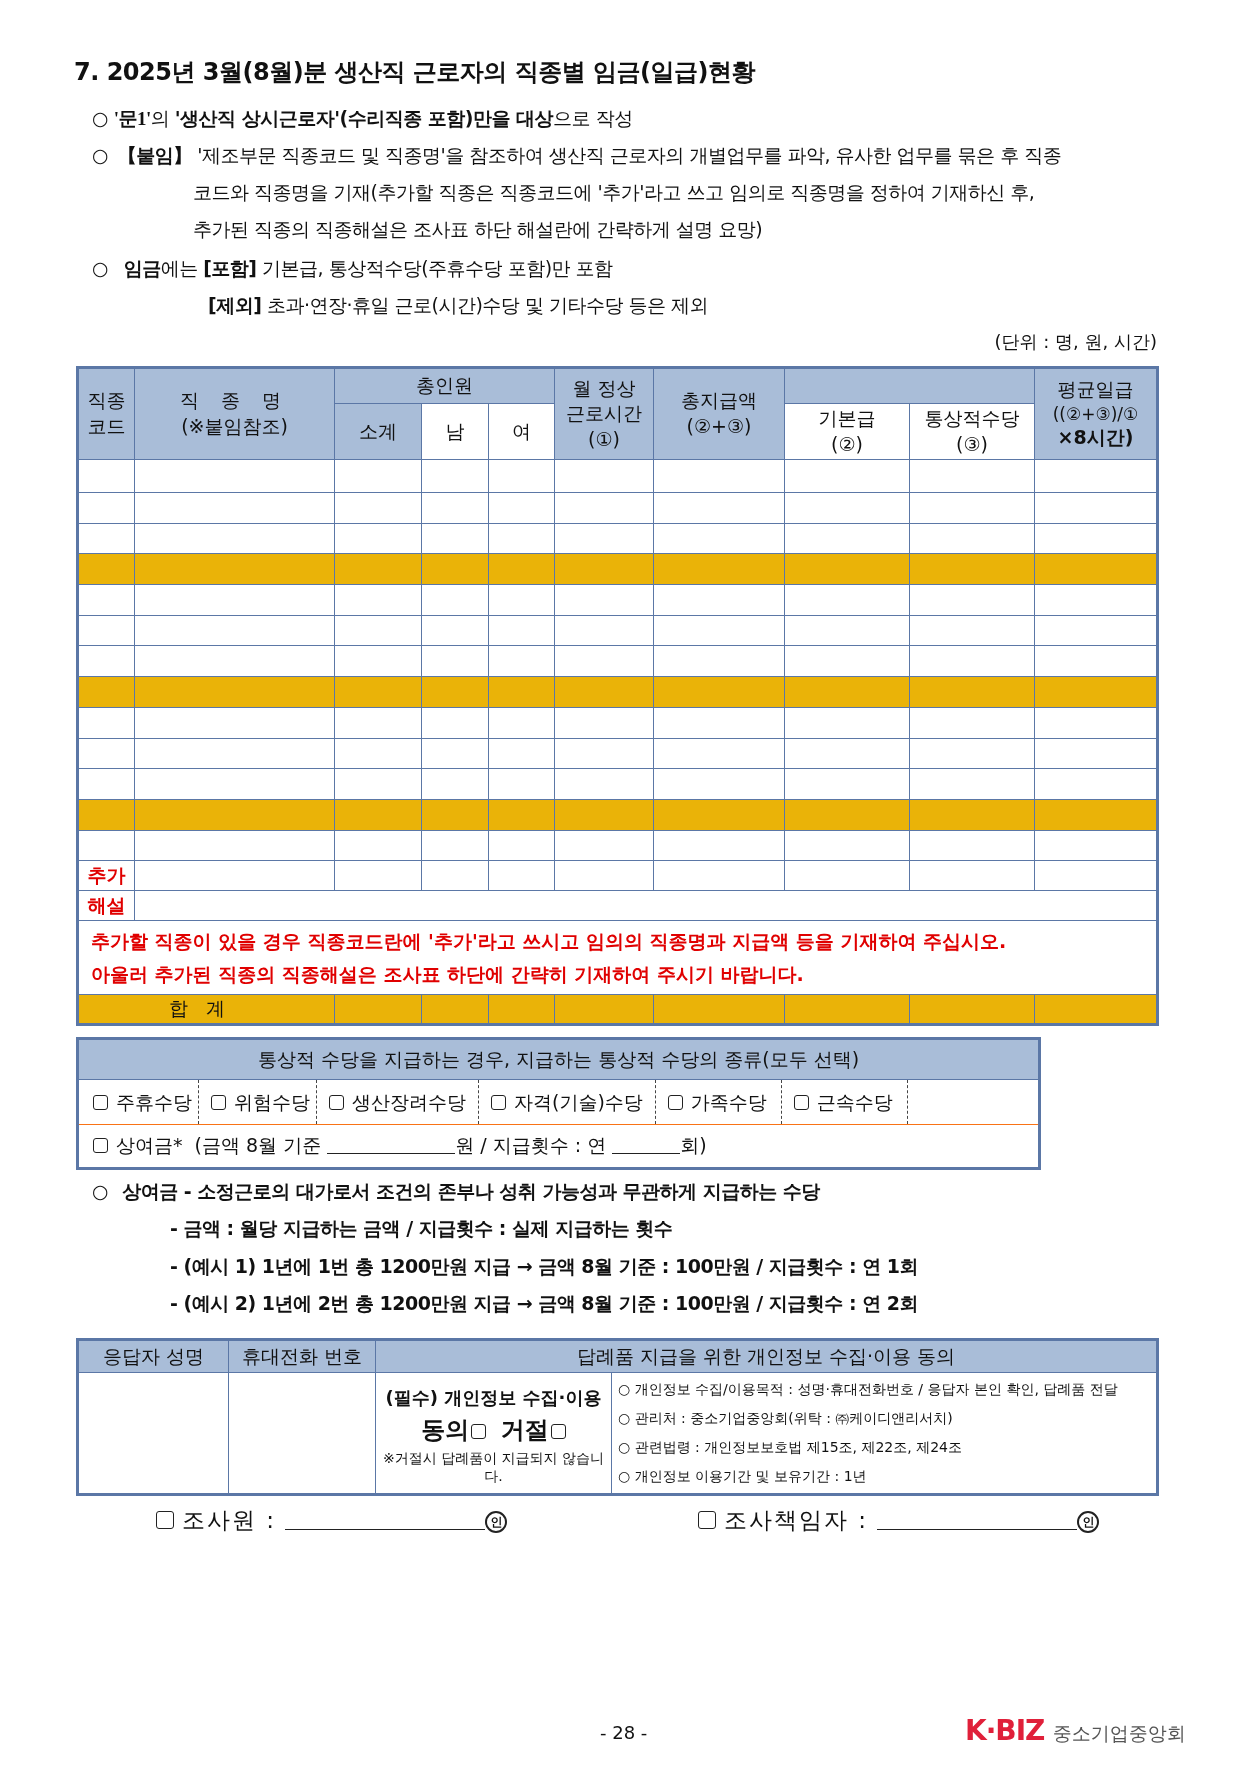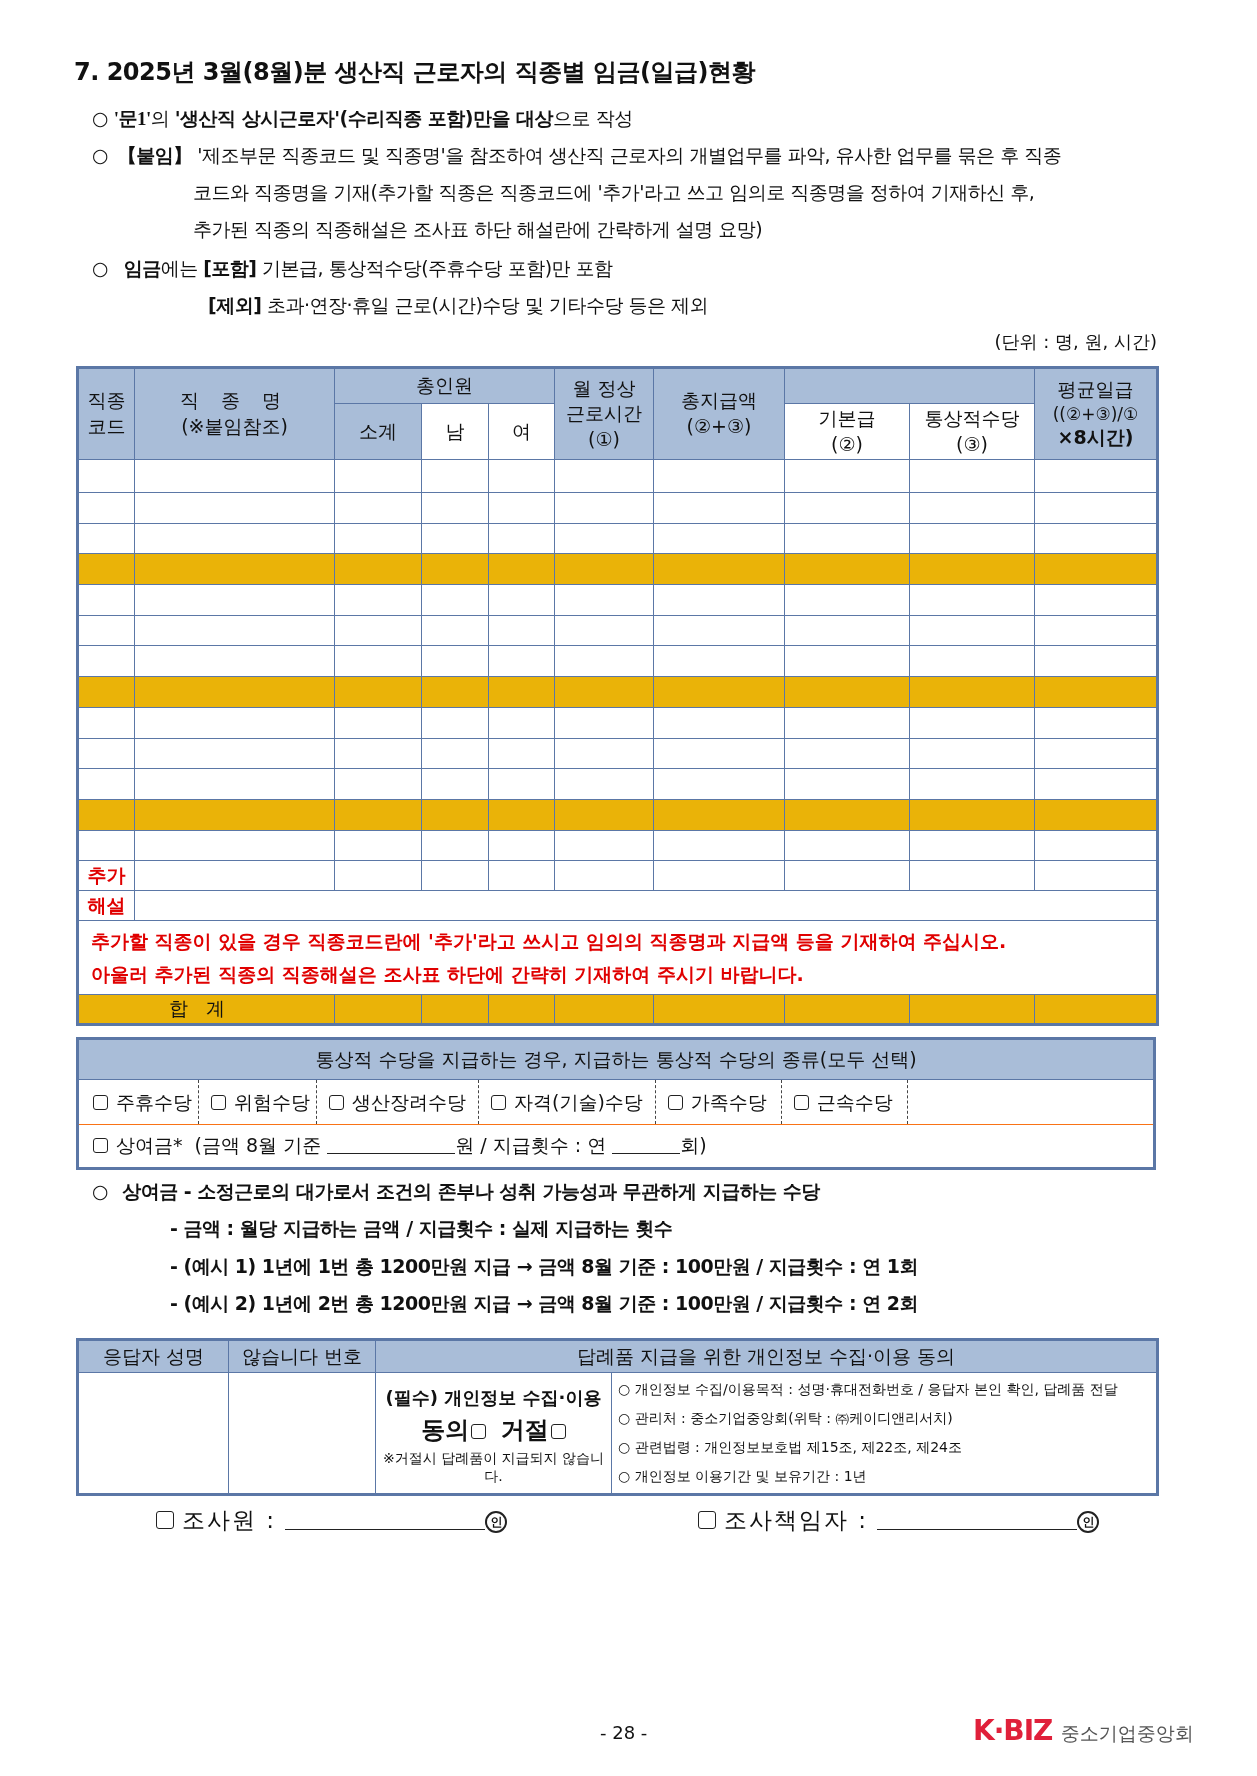--- a/index.html
+++ b/index.html
@@ -14,39 +14,39 @@
   table { border-collapse: collapse; table-layout: fixed; }
   .main { position: absolute; left: 76px; top: 366px; width: 1080px; border: 3px solid #5b77a6; }
   .main td { border: 1px solid #5b77a6; text-align: center; vertical-align: middle; font-size: 19px; line-height: 1.35; padding: 0; }
   .hdr { background: #a9bdd8; }
   .hwhite { background: #ffffff; }
   .gray td { background: #eab308; }
   .red { color: #e00000; font-weight: bold; }
   .note { text-align: left !important; padding: 4px 12px !important; color: #e00000; font-weight: bold; font-size: 19px; line-height: 1.7 !important; }
 
   
-  .allow { position: absolute; left: 76px; top: 1037px; width: 1080px; border: 3px solid #5b77a6; }
+  .allow { position: absolute; left: 76px; top: 1037px; width: 965px; border: 3px solid #5b77a6; }
   .allow td { font-size: 19px; height: 44px; }
   .allow .ah { background: #a9bdd8; text-align: center; height: 41px; border-bottom: 1px solid #5b77a6; }
   .chk { display: inline-block; width: 15px; height: 15px; border: 1.5px solid #222; border-radius: 3px; vertical-align: -1px; margin-right: 8px; }
   .opt { display: inline-block; padding: 0 6px 0 12px; height: 44px; line-height: 44px; border-right: 1px dashed #444; white-space: nowrap; }
   .uline { display: inline-block; border-bottom: 1px solid #222; height: 18px; vertical-align: -2px; }
 
   
   .consent { position: absolute; left: 76px; top: 1338px; width: 1080px; border: 3px solid #5b77a6; }
   .consent td { border: 1px solid #5b77a6; font-size: 19px; }
   .consent .ch { background: #a9bdd8; text-align: center; height: 33px; }
   .sm { font-size: 14px; }
   .ci { font-size: 14px; line-height: 29px; white-space: nowrap; padding-left: 6px; }
 
   .sign { top: 1505px; font-size: 23px; letter-spacing: 2px; }
   .seal { display: inline-block; width: 22px; height: 22px; border: 2px solid #222; border-radius: 50%; font-size: 12px; text-align: center; line-height: 18px; letter-spacing: 0; font-weight: bold; vertical-align: 2px; }
   .page { left: 600px; top: 1722px; font-size: 18px; }
   .logo { left: 965px; top: 1714px; font-size: 26px; white-space: nowrap; }
-  .logo .kb { color: #e0203a; font-weight: bold; font-size: 28px; letter-spacing: -1px; margin-left: 8px; }
+  .logo .kb { color: #e0203a; font-weight: bold; font-size: 28px; letter-spacing: -1px; }
   .logo .kn { color: #555; font-size: 19px; }
 </style>
 </head>
 <body>
 
 <div class="abs title">7. 2025년 3월(8월)분 생산직 근로자의 직종별 임금(일급)현황</div>
 
 <div class="abs line" style="left:92px; top:106px;">
   <span>○</span>
   <span class="bold" style="font-family:Liberation Serif, serif;">'문1'</span><span>의 </span><span class="bold">'생산직 상시근로자'(수리직종 포함)만을 대상</span><span>으로 작성</span>
@@ -351,21 +351,21 @@
 <table class="consent">
   <colgroup>
     <col style="width:151px">
       <col style="width:147px">
       <col style="width:236px">
       <col style="width:546px">
   </colgroup>
   <tbody>
       <tr>
     <td class="ch">응답자 성명</td>
-    <td class="ch">않습니다 번호</td>
+    <td class="ch">휴대전화 번호</td>
     <td class="ch" colspan="2">답례품 지급을 위한 개인정보 수집·이용 동의</td>
   </tr>
   <tr style="height:122px;">
     <td></td>
     <td></td>
     <td style="text-align:center;">
       <div class="bold" style="font-size:18px; margin-top:6px;">(필수) 개인정보 수집·이용</div>
       <div class="bold" style="font-size:24px; margin-top:4px;">
         <span>동의</span><span class="chk" style="margin:0 6px 0 2px;"></span>
         <span>거절</span><span class="chk" style="margin:0 0 0 2px;"></span>

